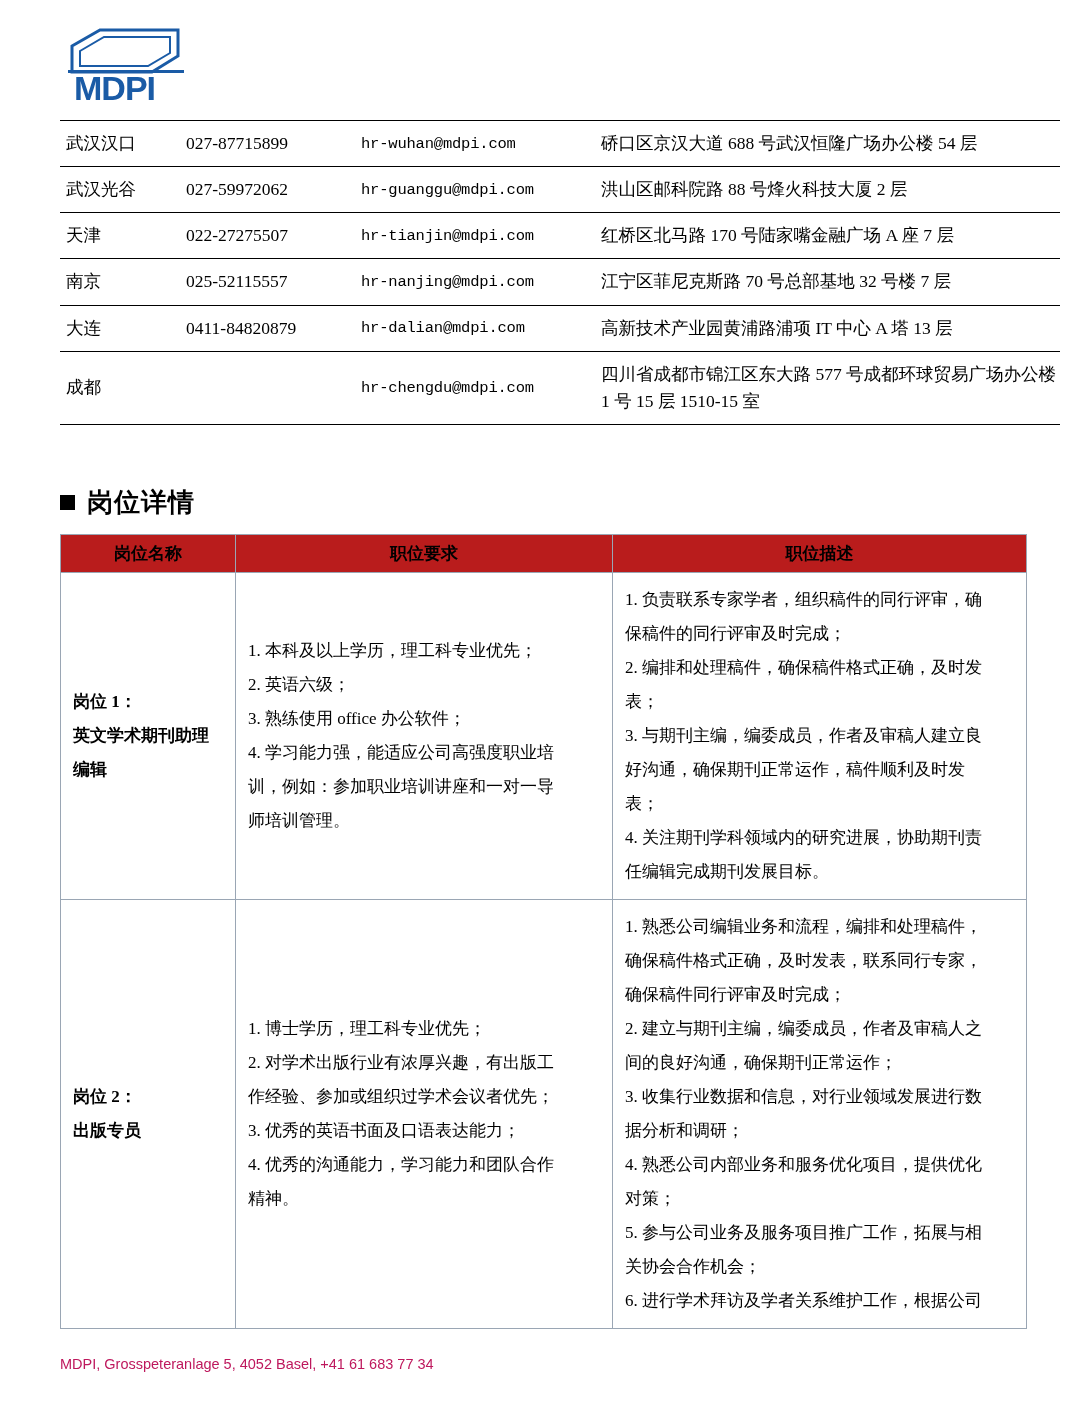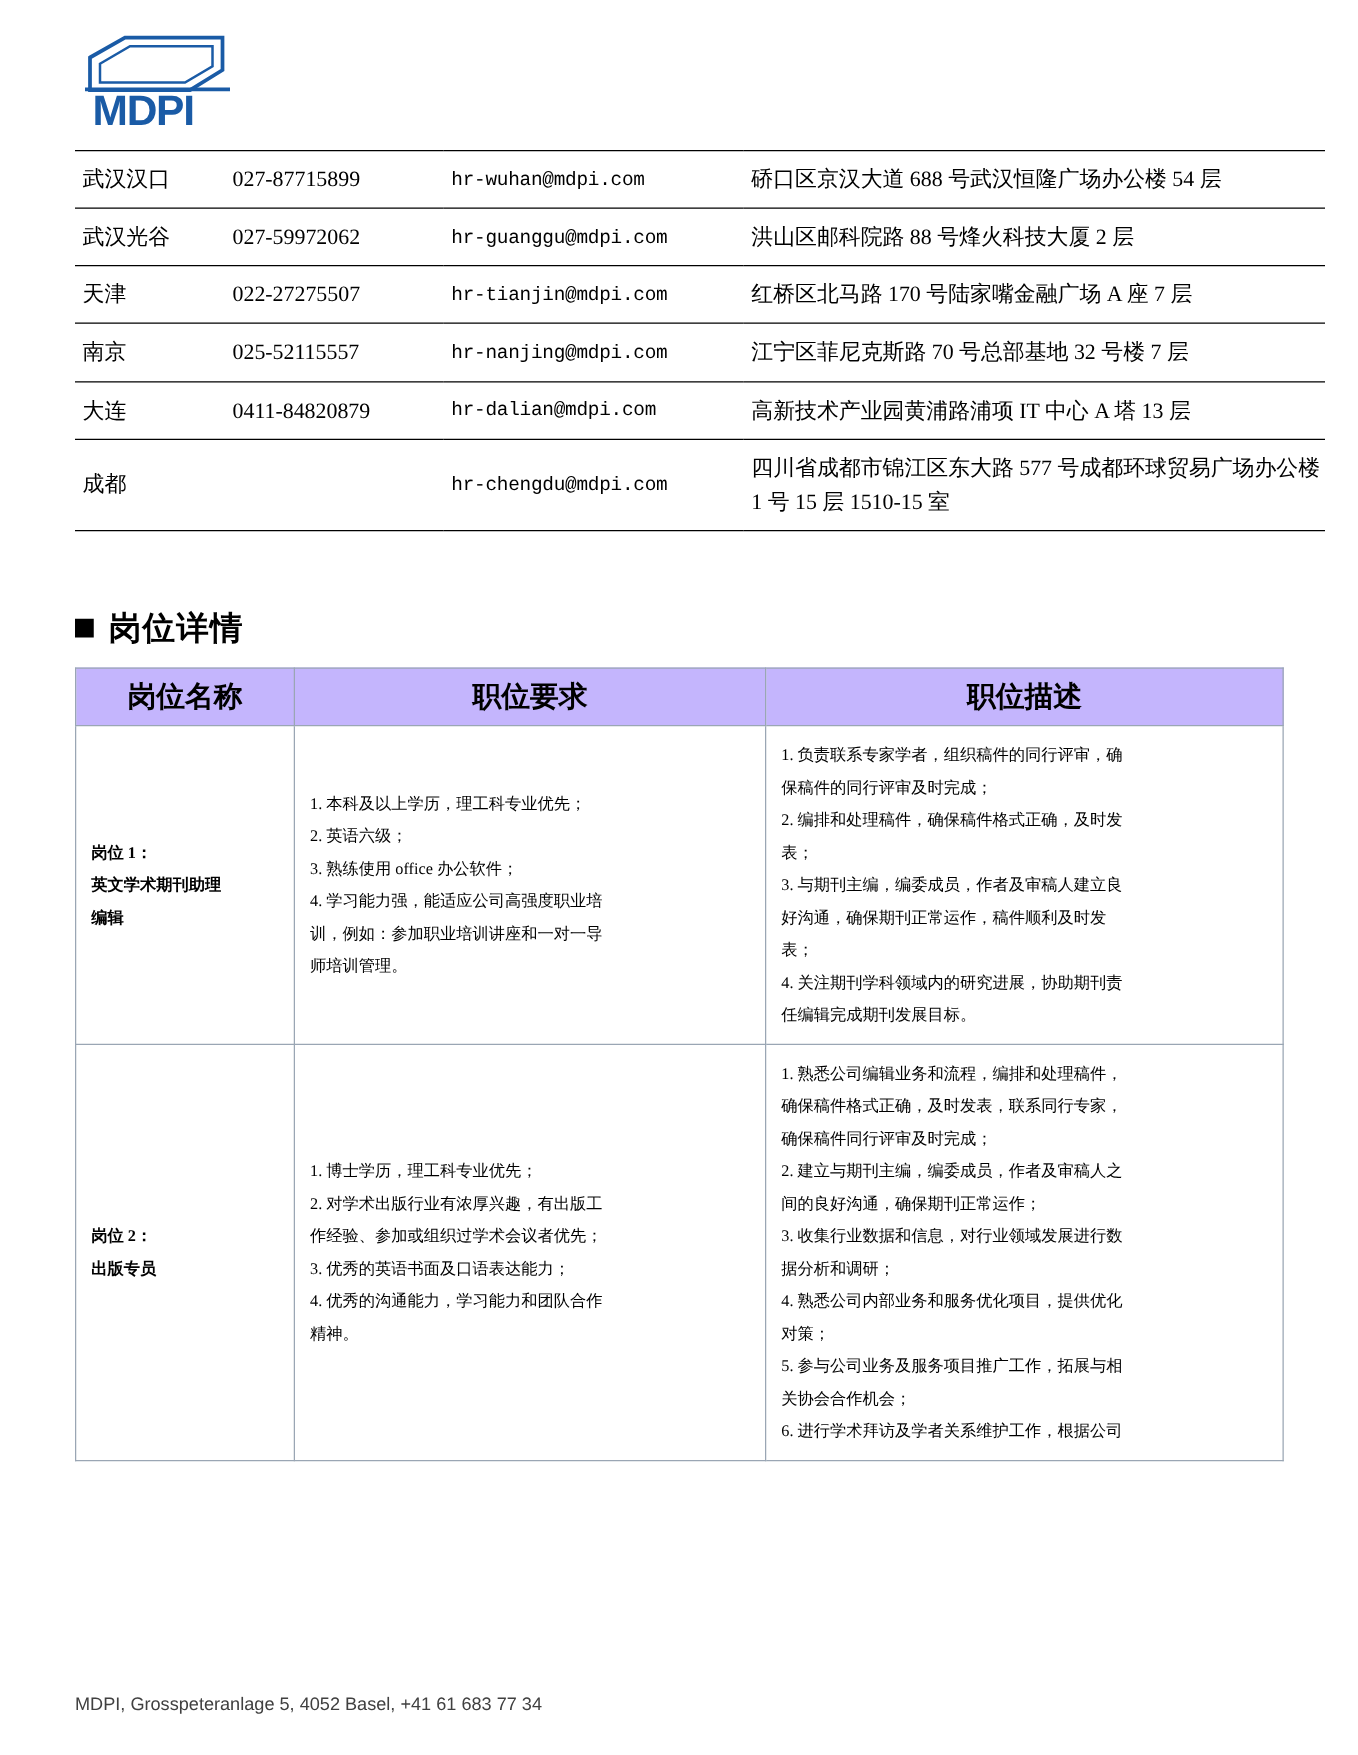--- a/index.html
+++ b/index.html
@@ -81,32 +81,32 @@
     background: #000;
   }
 
   
   table.jobs {
     width: 966px;
     border-collapse: collapse;
     table-layout: fixed;
   }
   table.jobs th {
-    background: #c4b5fd;
+    background: #b91c1c;
     border: 1px solid #9aa6b4;
-    font-size: 23px;
+    font-size: 17px;
     font-weight: bold;
     padding: 7px 4px;
     font-family: "Liberation Sans", sans-serif;
   }
   table.jobs td {
     border: 1px solid #9aa6b4;
     vertical-align: middle;
     padding: 10px 12px;
-    font-size: 13px;
+    font-size: 17px;
     line-height: 2.0;
     font-family: "Liberation Serif", serif;
   }
   table.jobs col.c1 { width: 175px; }
   table.jobs col.c2 { width: 377px; }
   table.jobs col.c3 { width: 414px; }
 
   td.job-title {
     font-weight: bold;
     font-family: "Liberation Sans", sans-serif;
@@ -118,21 +118,21 @@
   td.job-desc { padding-left: 14px; }
   .line { display: block; }
 
   
   .footer {
     position: absolute;
     left: 60px;
     bottom: 28px;
     font-size: 14.5px;
     line-height: 1.5;
-    color: #404040;
+    color: #be185d;
     font-family: "Liberation Sans", sans-serif;
   }
 </style>
 </head>
 <body>
 
 <div class="page">
 
   <div class="logo-wrap">
     <div class="logo">

